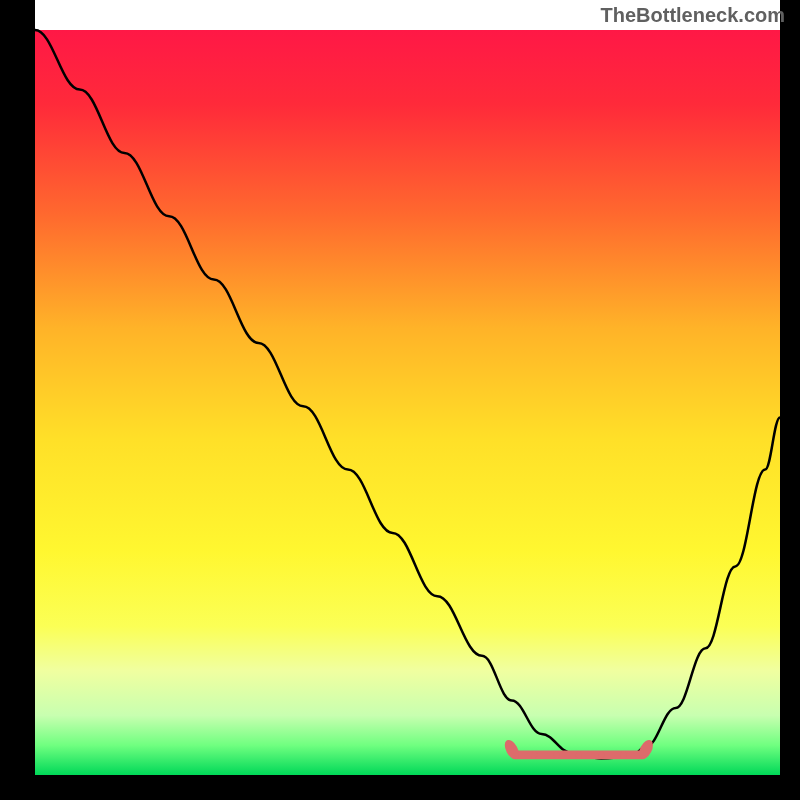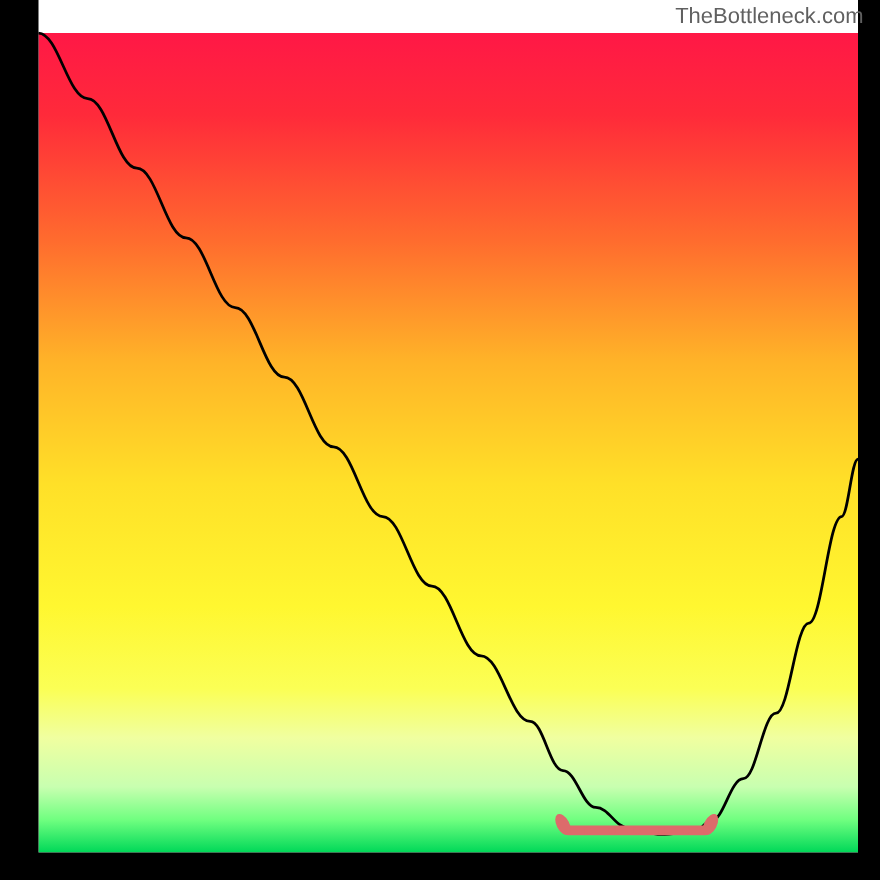--- a/index.html
+++ b/index.html
@@ -14,21 +14,21 @@
   .container {
     position: relative;
     width: 800px;
     height: 800px;
   }
   .watermark {
     position: absolute;
     top: 4px;
     right: 15px;
     font-size: 20px;
-    font-weight: normal;
+    font-weight: bold;
     color: #606060;
     z-index: 10;
   }
   svg {
     display: block;
   }
 </style>
 </head>
 <body>
 <div class="container">

